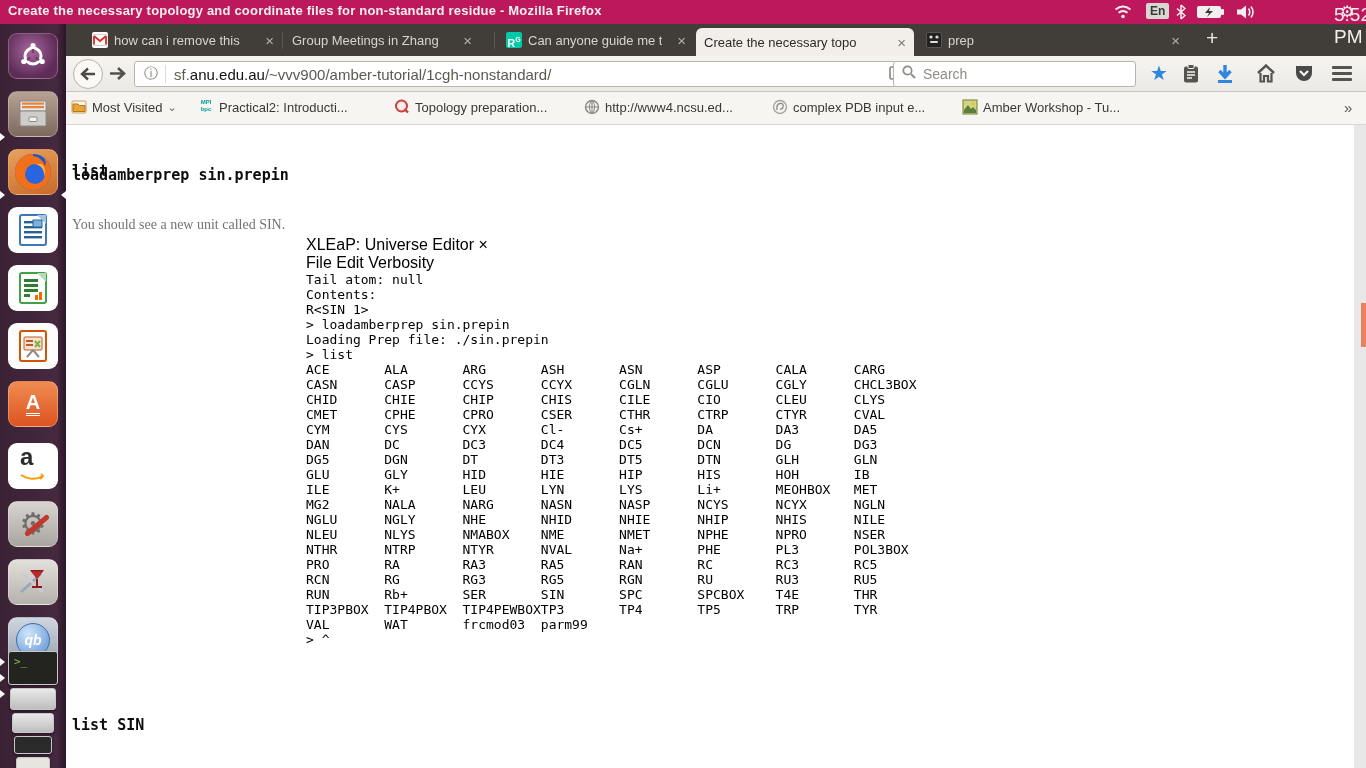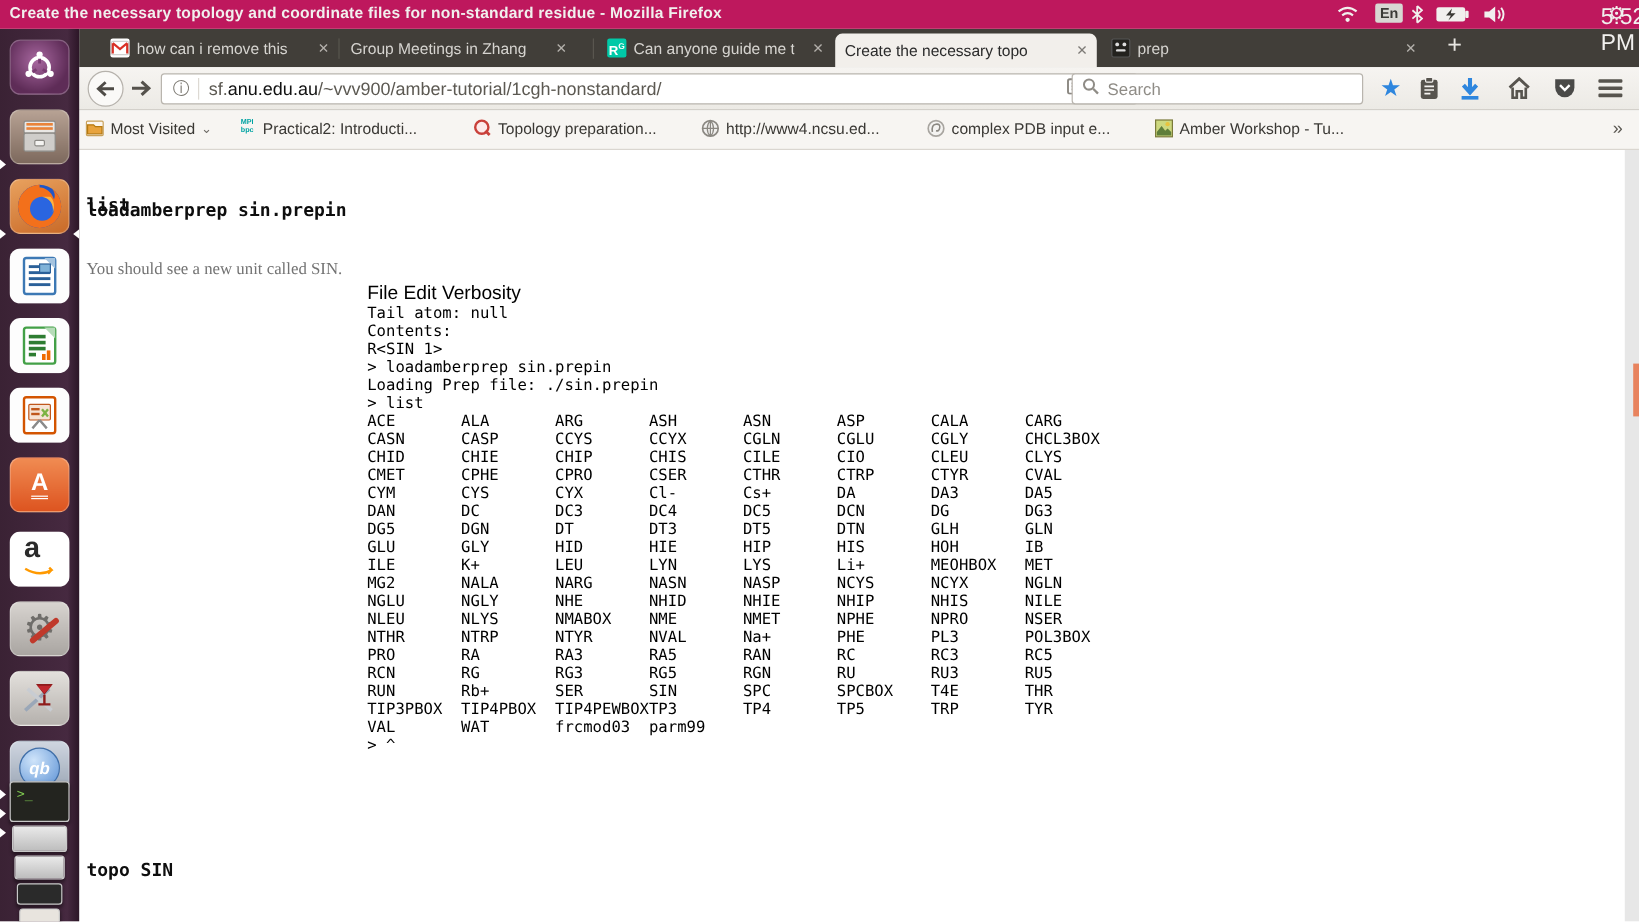--- a/index.html
+++ b/index.html
@@ -438,28 +438,37 @@
         </svg></span>
     <span>Amber Workshop - Tu...</span>
   </div>
   <div class="bm" style="left:1278px; font-size:15px; color:#57544e;">»</div>
 </div>
 
 <div class="abs" id="page">
   <div class="codeline" style="top:2px;margin-top:39px;">loadamberprep sin.prepin</div>
   <div class="codeline" style="top:37px;">list</div>
   <div id="para">You should see a new unit called SIN.</div>
-  <div class="codeline" style="top:591px;">topo SIN</div>
+  <div class="codeline" style="top:591px;">list SIN</div>
 </div>
 
 <div class="abs" id="pg-scroll">
   <div id="pg-thumb"></div>
 </div>
 
 <div class="abs" id="xleap">
+  <div id="xl-title">
+    <span id="xl-icon"></span>
+    <span>XLEaP: Universe Editor</span>
+    <span class="xl-btns">
+      <span class="xl-btn"><span class="g-min"></span></span>
+      <span class="xl-btn"><span class="g-max"></span></span>
+      <span class="xl-btn close"><span class="g-x">×</span></span>
+    </span>
+  </div>
   <div id="xl-menubar">
     <span class="xl-menu">File</span>
     <span class="xl-menu">Edit</span>
     <span class="xl-menu">Verbosity</span>
   </div>
   <div id="xl-content">
     <div id="xl-term">
       <div id="xl-scroll"><span class="tri"></span></div>
       <pre id="xl-pre">Tail atom: null
 Contents:

